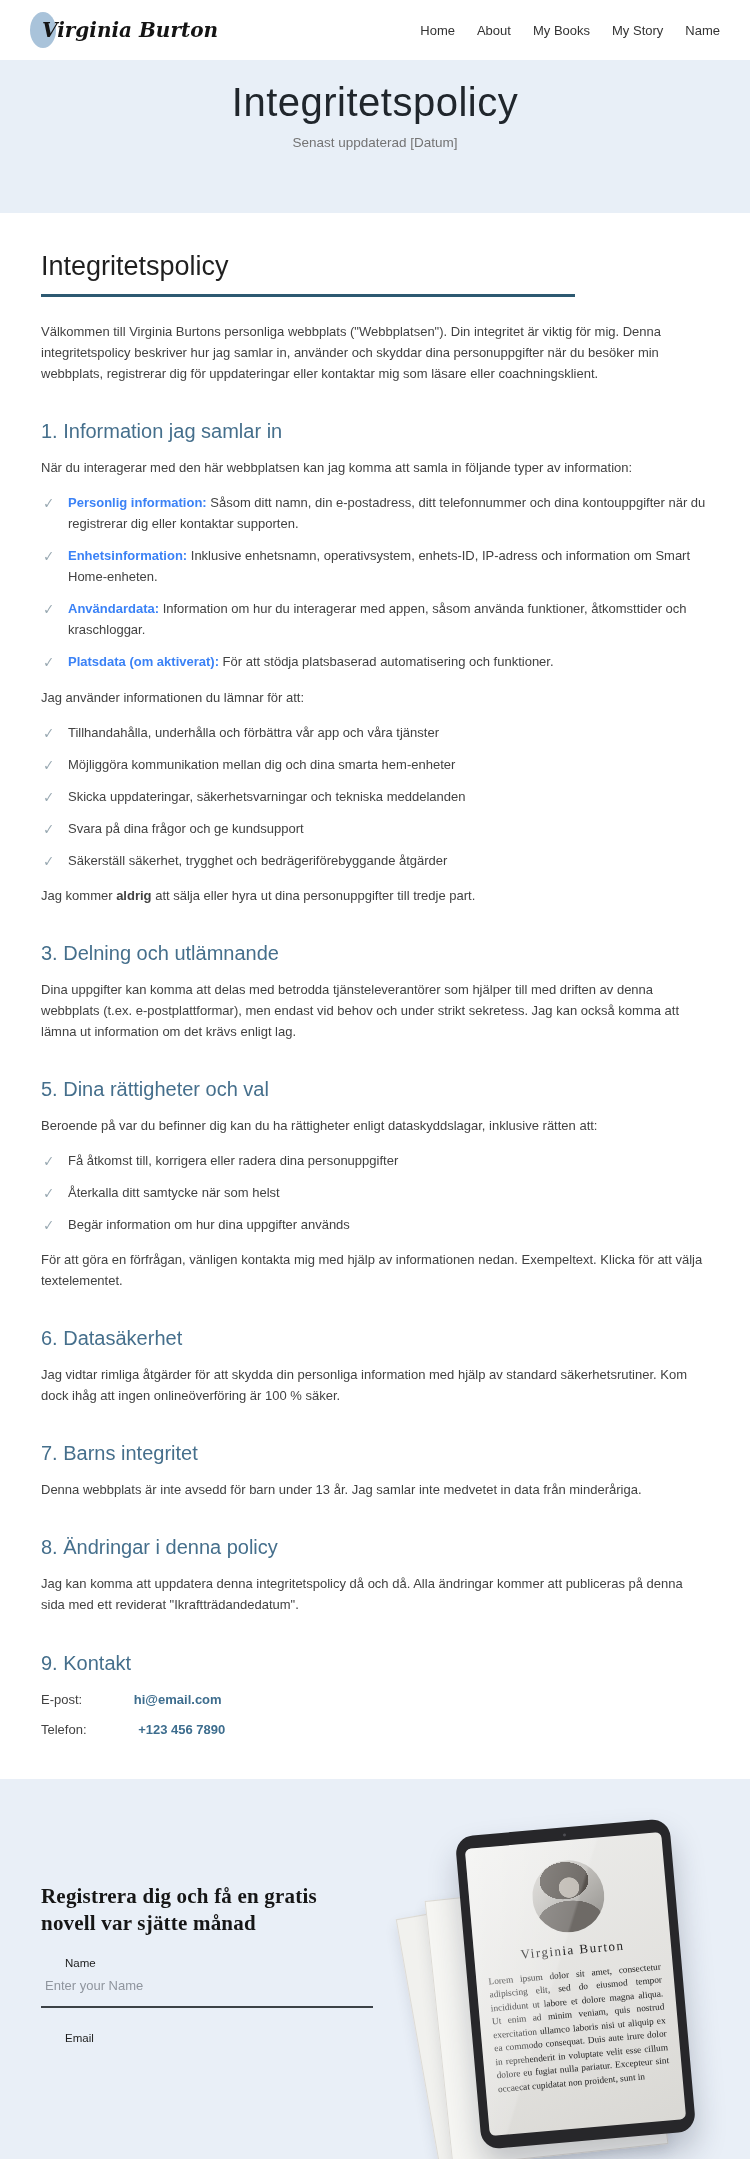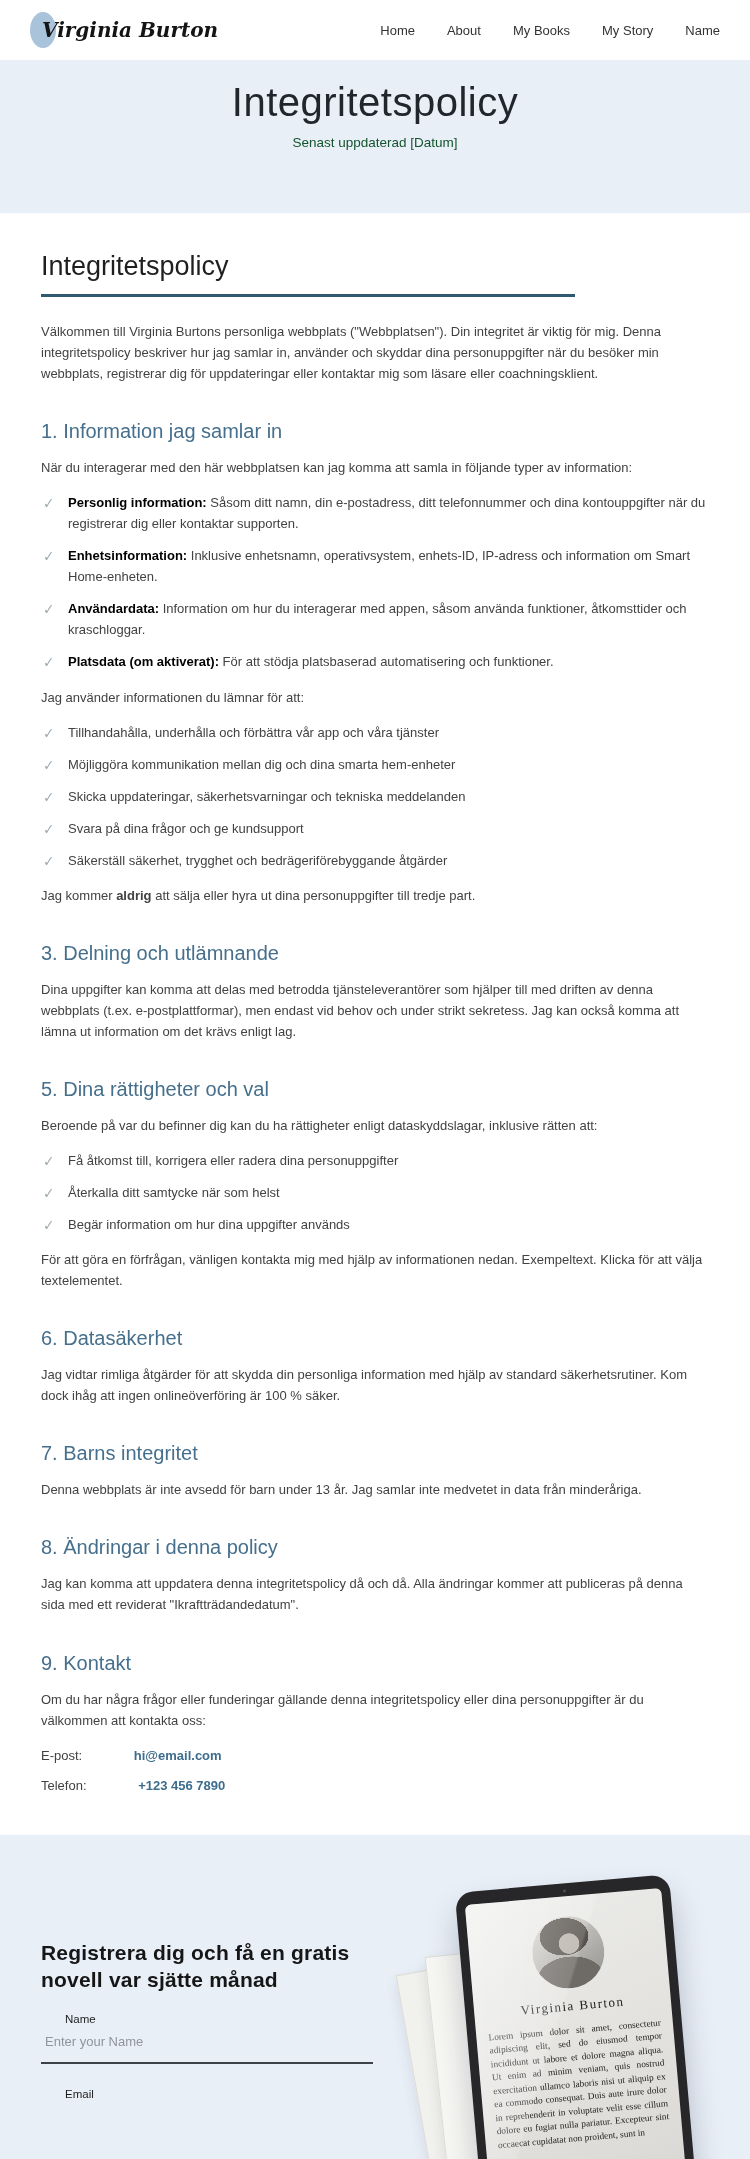--- a/index.html
+++ b/index.html
@@ -20,33 +20,33 @@
   .logo .bubble{
     position:absolute;left:0;top:-6px;width:26px;height:36px;
     background:#a9c3da;border-radius:50%;z-index:0;
   }
   .logo .logo-text{
     position:relative;z-index:1;
     font-family:"DejaVu Serif","Liberation Serif",serif;
     font-style:italic;font-weight:bold;font-size:20px;color:#141414;
     letter-spacing:0px;
   }
-  nav.main-nav{display:flex;gap:32px;}
+  nav.main-nav{display:flex;gap:22px;}
   nav.main-nav a{
     font-size:13px;color:#333;text-decoration:none;font-weight:500;
   }
   
   .hero{
     height:153px;background:#e8eff7;text-align:center;
     box-sizing:border-box;padding-top:20px;
   }
   .hero h1{
     margin:0;font-size:40px;font-weight:500;color:#20262c;letter-spacing:.5px;
   }
-  .hero .updated{margin-top:10px;font-size:13.5px;color:#14532d;}
+  .hero .updated{margin-top:10px;font-size:13.5px;color:#737373;}
   
   .main{
     min-height:1365px;box-sizing:border-box;
     padding:38px 41px 30px 41px;background:#fff;
   }
   .main h2{
     margin:0 0 12px 0;font-size:27px;font-weight:500;color:#1f1f1f;
   }
   .title-underline{height:3px;width:534px;background:#2d5971;margin-bottom:24px;}
   .main p{font-size:13px;line-height:1.62;margin:0 0 14px 0;color:#424242;}
@@ -55,33 +55,33 @@
   }
   ul.bullets{list-style:none;margin:6px 0 14px 0;padding:0;}
   ul.bullets li{
     position:relative;padding-left:27px;margin:11px 0;
     font-size:13px;line-height:1.62;color:#424242;
   }
   ul.bullets .check{
     position:absolute;left:2px;top:0;color:#9aaab3;font-size:14px;
     font-style:italic;transform:rotate(-4deg);
   }
-  ul.bullets b{color:#000000;}
+  ul.bullets b{color:#3b82f6;}
   p.outro{margin-top:6px;}
   p.contact-line{margin:9px 0;}
   .contact-line b{color:#3d6d8e;padding-left:48px;}
   
   .signup{
     position:relative;min-height:459px;box-sizing:border-box;
     background:#e9eff7;padding:104px 40px 0 41px;overflow:hidden;
   }
   .signup-left{width:332px;}
   .signup h2{
     margin:0 0 20px 0;font-size:21px;line-height:1.3;font-weight:bold;
-    color:#161616;font-family:Liberation Sans, sans-serif;
+    color:#161616;font-family:Liberation Serif, serif;
     letter-spacing:.2px;max-width:340px;
   }
   .field-label{display:block;font-size:11.5px;color:#1d1d1d;margin:14px 0 0 0;padding-left:24px;}
   .signup input{
     width:100%;box-sizing:border-box;background:transparent;border:0;outline:none;
     border-bottom:2px solid #3c4247;padding:9px 4px 13px 4px;
     font-size:13px;color:#15803d;font-family:"Liberation Sans",sans-serif;
   }
   .signup input::placeholder{color:#8f959e;}
   
@@ -194,21 +194,20 @@
       <section class="policy-section">
         <h3>7. Barns integritet</h3>
         <p>Denna webbplats är inte avsedd för barn under 13 år. Jag samlar inte medvetet in data från minderåriga.</p>
       </section>
       <section class="policy-section">
         <h3>8. Ändringar i denna policy</h3>
         <p>Jag kan komma att uppdatera denna integritetspolicy då och då. Alla ändringar kommer att publiceras på denna sida med ett reviderat "Ikraftträdandedatum".</p>
       </section>
       <section class="policy-section">
         <h3>9. Kontakt</h3>
-        <p>Om du har några frågor eller funderingar gällande denna integritetspolicy eller dina personuppgifter är du välkommen att kontakta oss:</p>
         <p class="contact-line">E-post: <b>hi@email.com</b></p>
         <p class="contact-line">Telefon: <b>+123 456 7890</b></p>
       </section>
     </div>
 </main>
 
 <section class="signup">
   <div class="signup-left">
     <h2>Registrera dig och få en gratis novell var sjätte månad</h2>
 

